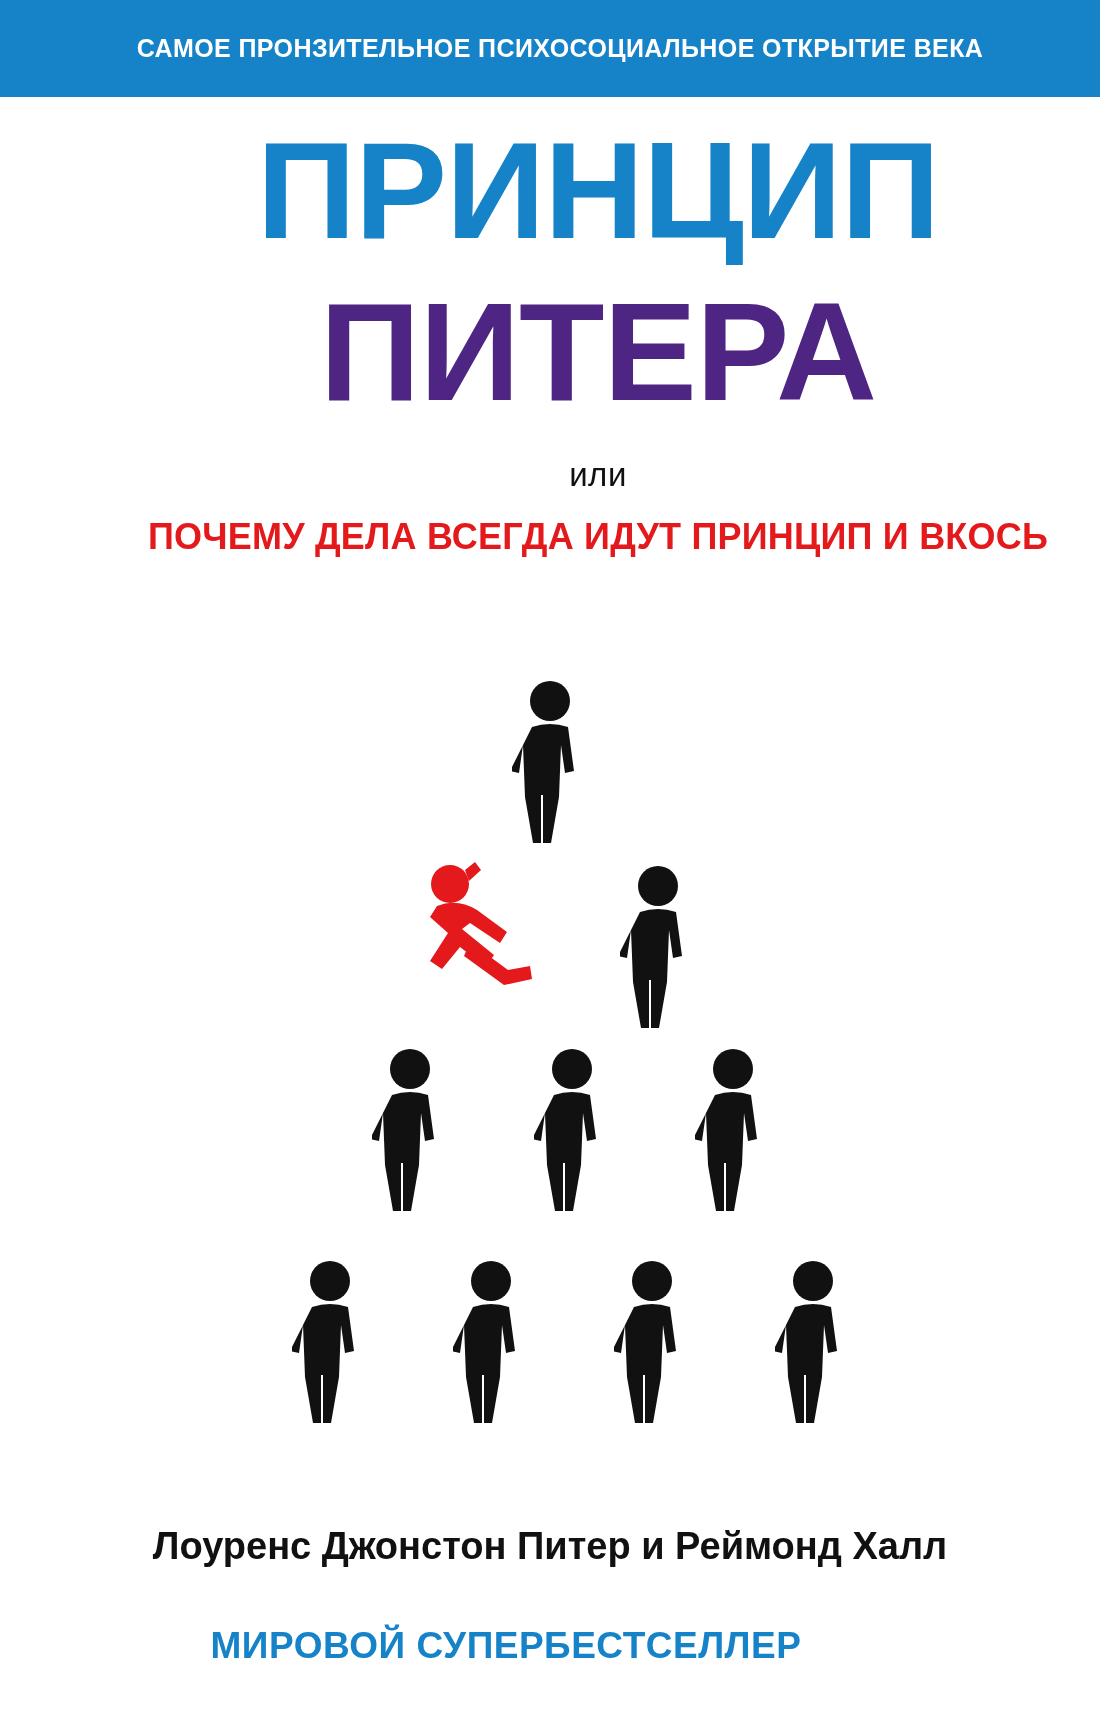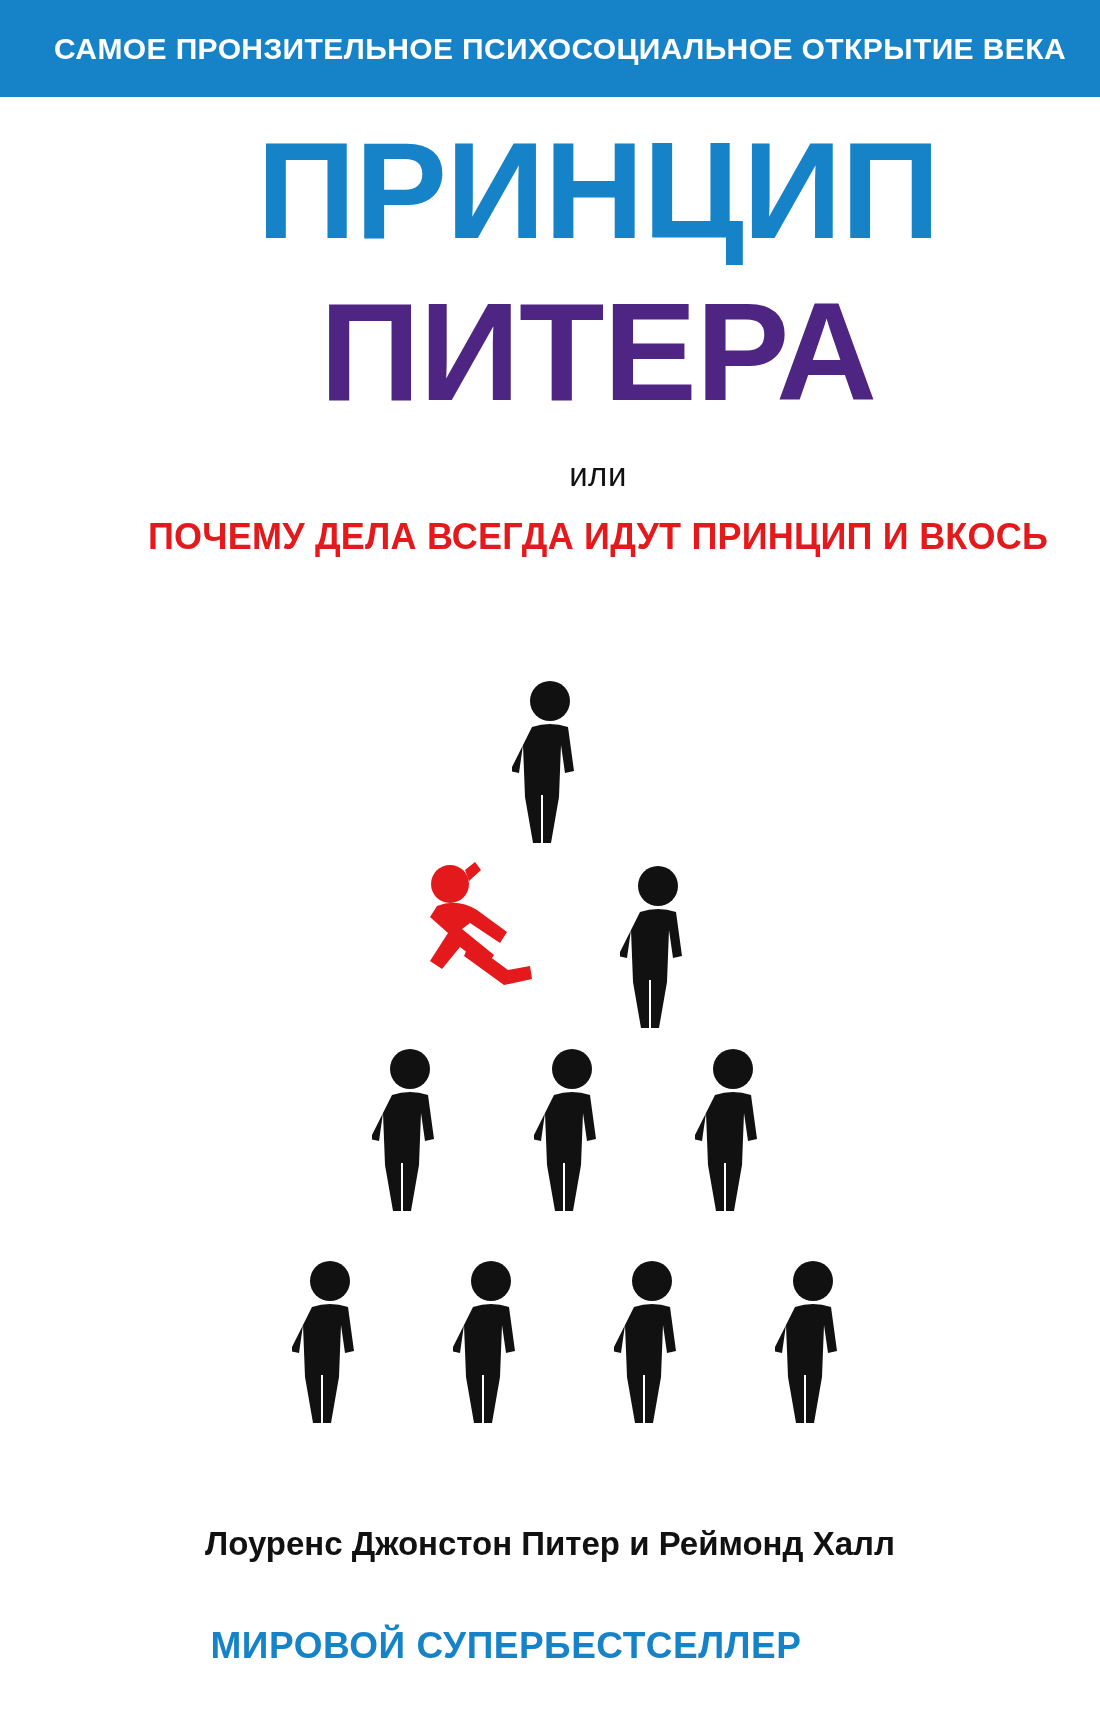--- a/index.html
+++ b/index.html
@@ -26,21 +26,21 @@
     left: 0;
     width: 1100px;
     height: 97px;
     background: #1683c8;
     display: flex;
     align-items: center;
     justify-content: center;
   }
   .top-banner-text {
     color: #ffffff;
-    font-size: 30px;
+    font-size: 25px;
     font-weight: bold;
     letter-spacing: 0.4px;
     text-align: center;
     font-family: "Liberation Sans", sans-serif;
     margin-left: 20px;
   }
 
   
   .title-block {
     position: absolute;
@@ -100,21 +100,21 @@
   .figure svg { display: block; width: 100%; height: 100%; }
 
   
   .authors {
     position: absolute;
     top: 1525px;
     left: 0;
     width: 1100px;
     text-align: center;
     color: #111111;
-    font-size: 33px;
+    font-size: 38px;
     font-weight: bold;
     font-family: "Liberation Sans", sans-serif;
   }
 
   
   .bestseller {
     position: absolute;
     top: 1625px;
     left: 0;
     width: 1012px;

